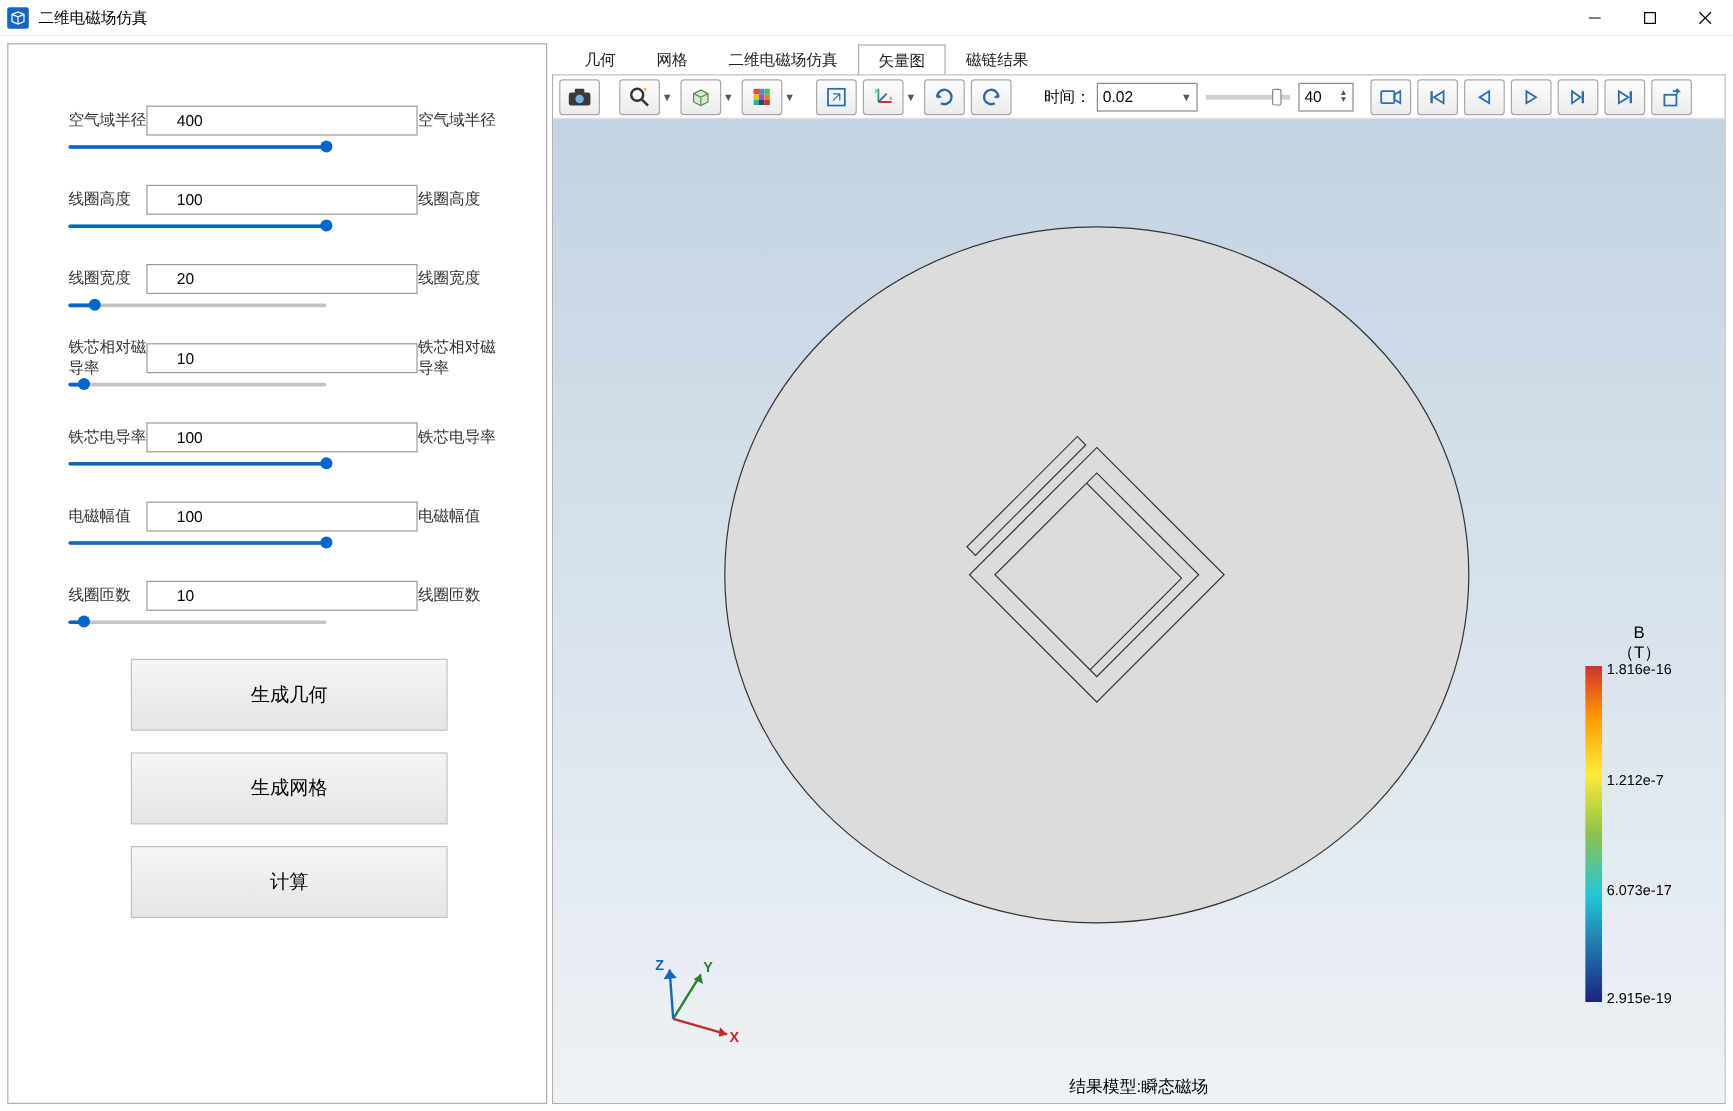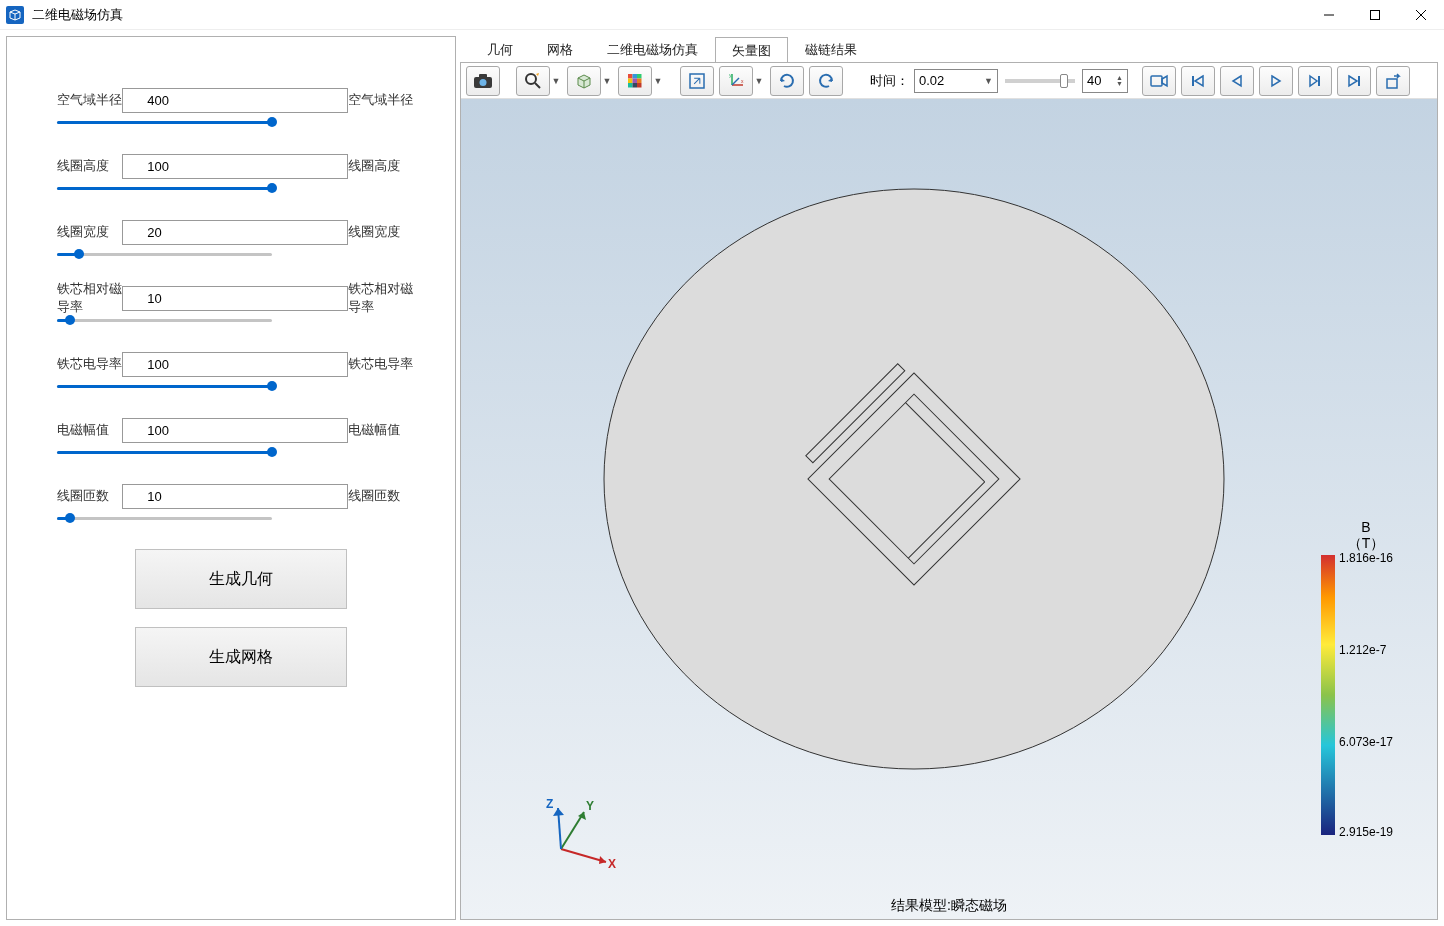--- a/index.html
+++ b/index.html
@@ -22,21 +22,21 @@
   .param-row { display:flex; align-items:center; height:26px; margin-top:0;}
   .param-label { width: 85px; font-size:13px; color:#333; text-align:left;}
   .param-input { flex:0 0 130px; height:25px; border:1px solid #999; font-size:13px; padding:0 24px; outline:none;}
   .param-rlabel { margin-left:auto; width:100px; font-size:13px; color:#333; text-align:left;}
   .slider-row { height:18px; margin-bottom:22px; padding-left:0px; padding-right:120px;}
   .slider { position:relative; width: 215px; height:18px;}
   .slider .track { position:absolute; top:8px; left:0; right:0; height:3px; background:#c4c4c4; border-radius:2px;}
   .slider .fill  { position:absolute; top:8px; left:0; height:3px; background:#0066cc; border-radius:2px;}
   .slider .thumb { position:absolute; top:4px; width:10px; height:10px; background:#0066cc; border-radius:50%; transform:translateX(-50%);}
   
-  .big-btn { display:block; margin:18px auto 0 auto; width:212px; height:60px; background:linear-gradient(#f5f5f5,#e5e5e5); border:1px solid #c0c0c0; font-size:16px; color:#000;}
+  .big-btn { display:block; margin:18px auto 0 auto; width:264px; height:60px; background:linear-gradient(#f5f5f5,#e5e5e5); border:1px solid #c0c0c0; font-size:16px; color:#000;}
 
   
   .tabbar { height:26px; display:flex; align-items:flex-start; padding-left:10px; font-size:13px;}
   .tab { padding:4px 16px 4px 16px; border:1px solid transparent; border-bottom:none; cursor:default; color:#222;}
   .tab.active { border-color:#b0b0b0; background:#fff; position:relative; top:1px;}
   
   .view-wrap { flex:1; border:1px solid #b0b0b0; display:flex; flex-direction:column; background:#fff; position:relative;}
   
   
   .toolbar { height:36px; background:#fff; border-bottom:1px solid #e0e0e0; display:flex; align-items:center; padding:0 3px; gap:1px;}
@@ -181,20 +181,21 @@
         <div class="slider-row">
           <div class="slider">
             <div class="track"></div>
             <div class="fill" style="width:6%"></div>
             <div class="thumb" style="left:6%"></div>
           </div>
         </div>
       </div>
     <button class="big-btn">生成几何</button>
     <button class="big-btn">生成网格</button>
+    <button class="big-btn">计算</button>
   </div>
 
   <div class="right-panel">
     <div class="tabbar" id="tabbar">
         <div class="tab">几何</div>
         <div class="tab">网格</div>
         <div class="tab">二维电磁场仿真</div>
         <div class="tab active">矢量图</div>
         <div class="tab">磁链结果</div>
       </div>

